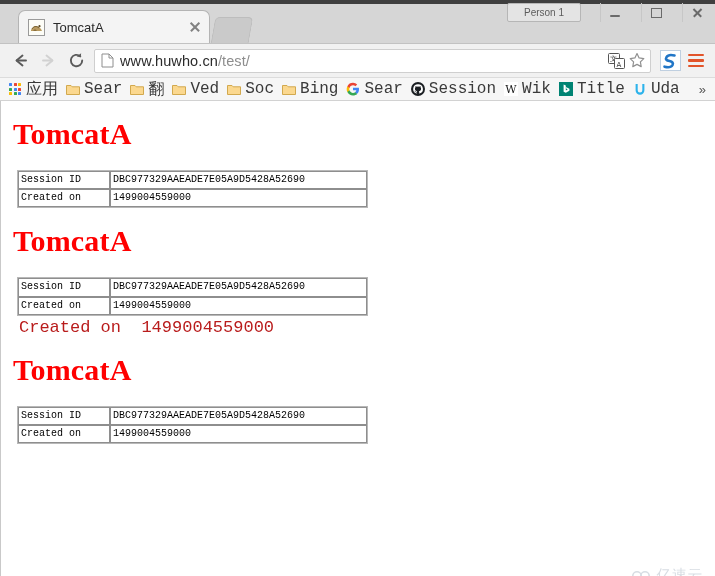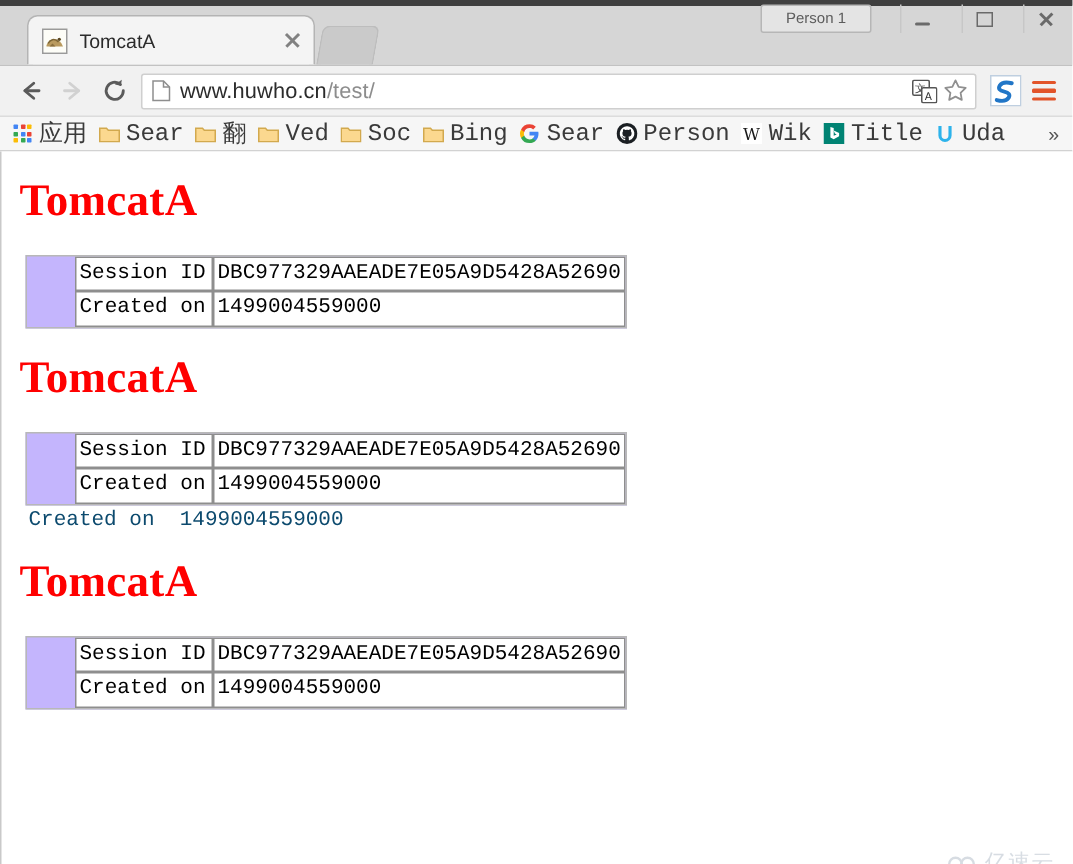--- a/index.html
+++ b/index.html
@@ -303,40 +303,39 @@
     font-size: 30px;
     font-weight: bold;
     margin: 18px 0 21px 0;
     line-height: 1;
     letter-spacing: .2px;
   }
   table.session {
     border-collapse: separate;
     border-spacing: 0;
     border: 1px solid #b8b8b8;
-    background: #c4b5fd;
+    background: #c2410c;
     margin: 0 0 0 4px;
     font-family: "Liberation Mono", "DejaVu Sans Mono", monospace;
-    font-size: 14px;
+    font-size: 10px;
     color: #000;
-    padding-left: 32px;
   }
   table.session td {
     border: 1px solid #8e8e8e;
     padding: 1px 2px 2px 2px;
     white-space: nowrap;
     line-height: 1.32;
     background: #fff;
   }
   table.session td.k { width: 86px; }
   table.session td.v { width: 251px; }
   .plainline {
     font-family: "Liberation Mono", "DejaVu Sans Mono", monospace;
-    font-size: 14px;
-    color: #0c4a6e;
+    font-size: 17px;
+    color: #b91c1c;
     margin: 2px 0 0 6px;
     white-space: pre;
   }
 
   .watermark {
     position: absolute;
     right: 12px;
     bottom: 10px;
     display: flex;
     align-items: center;
@@ -519,21 +518,21 @@
       <span class="bm-label">Sear</span>
     </div>
 
     <div class="bm">
       <span class="bm-ico">
         <svg width="14" height="14" viewBox="0 0 14 14">
           <circle cx="7" cy="7" r="7" fill="#1b1f23"></circle>
           <path d="M7 2.2a4.8 4.8 0 0 0-1.52 9.36c.24.04.33-.1.33-.23v-.82c-1.34.29-1.62-.64-1.62-.64-.22-.56-.53-.71-.53-.71-.44-.3.03-.29.03-.29.48.03.73.5.73.5.43.74 1.13.53 1.4.4.05-.31.17-.53.3-.65-1.06-.12-2.18-.53-2.18-2.37 0-.52.19-.95.5-1.29-.05-.12-.22-.61.05-1.27 0 0 .4-.13 1.32.49a4.6 4.6 0 0 1 2.4 0c.92-.62 1.32-.5 1.32-.5.27.67.1 1.16.05 1.28.31.34.5.77.5 1.29 0 1.85-1.12 2.25-2.19 2.37.17.15.33.44.33.9v1.33c0 .13.09.28.33.23A4.8 4.8 0 0 0 7 2.2z" fill="#fff"></path>
         </svg>
       </span>
-      <span class="bm-label">Person</span>
+      <span class="bm-label">Session</span>
     </div>
 
     <div class="bm">
       <span class="bm-ico">
         <svg width="14" height="14" viewBox="0 0 14 14">
           <rect width="14" height="14" fill="#ffffff"></rect>
           <text x="7" y="11" text-anchor="middle" font-family="DejaVu Serif, serif" font-size="11" fill="#1a1a1a">W</text>
         </svg>
       </span>
       <span class="bm-label">Wik</span>

